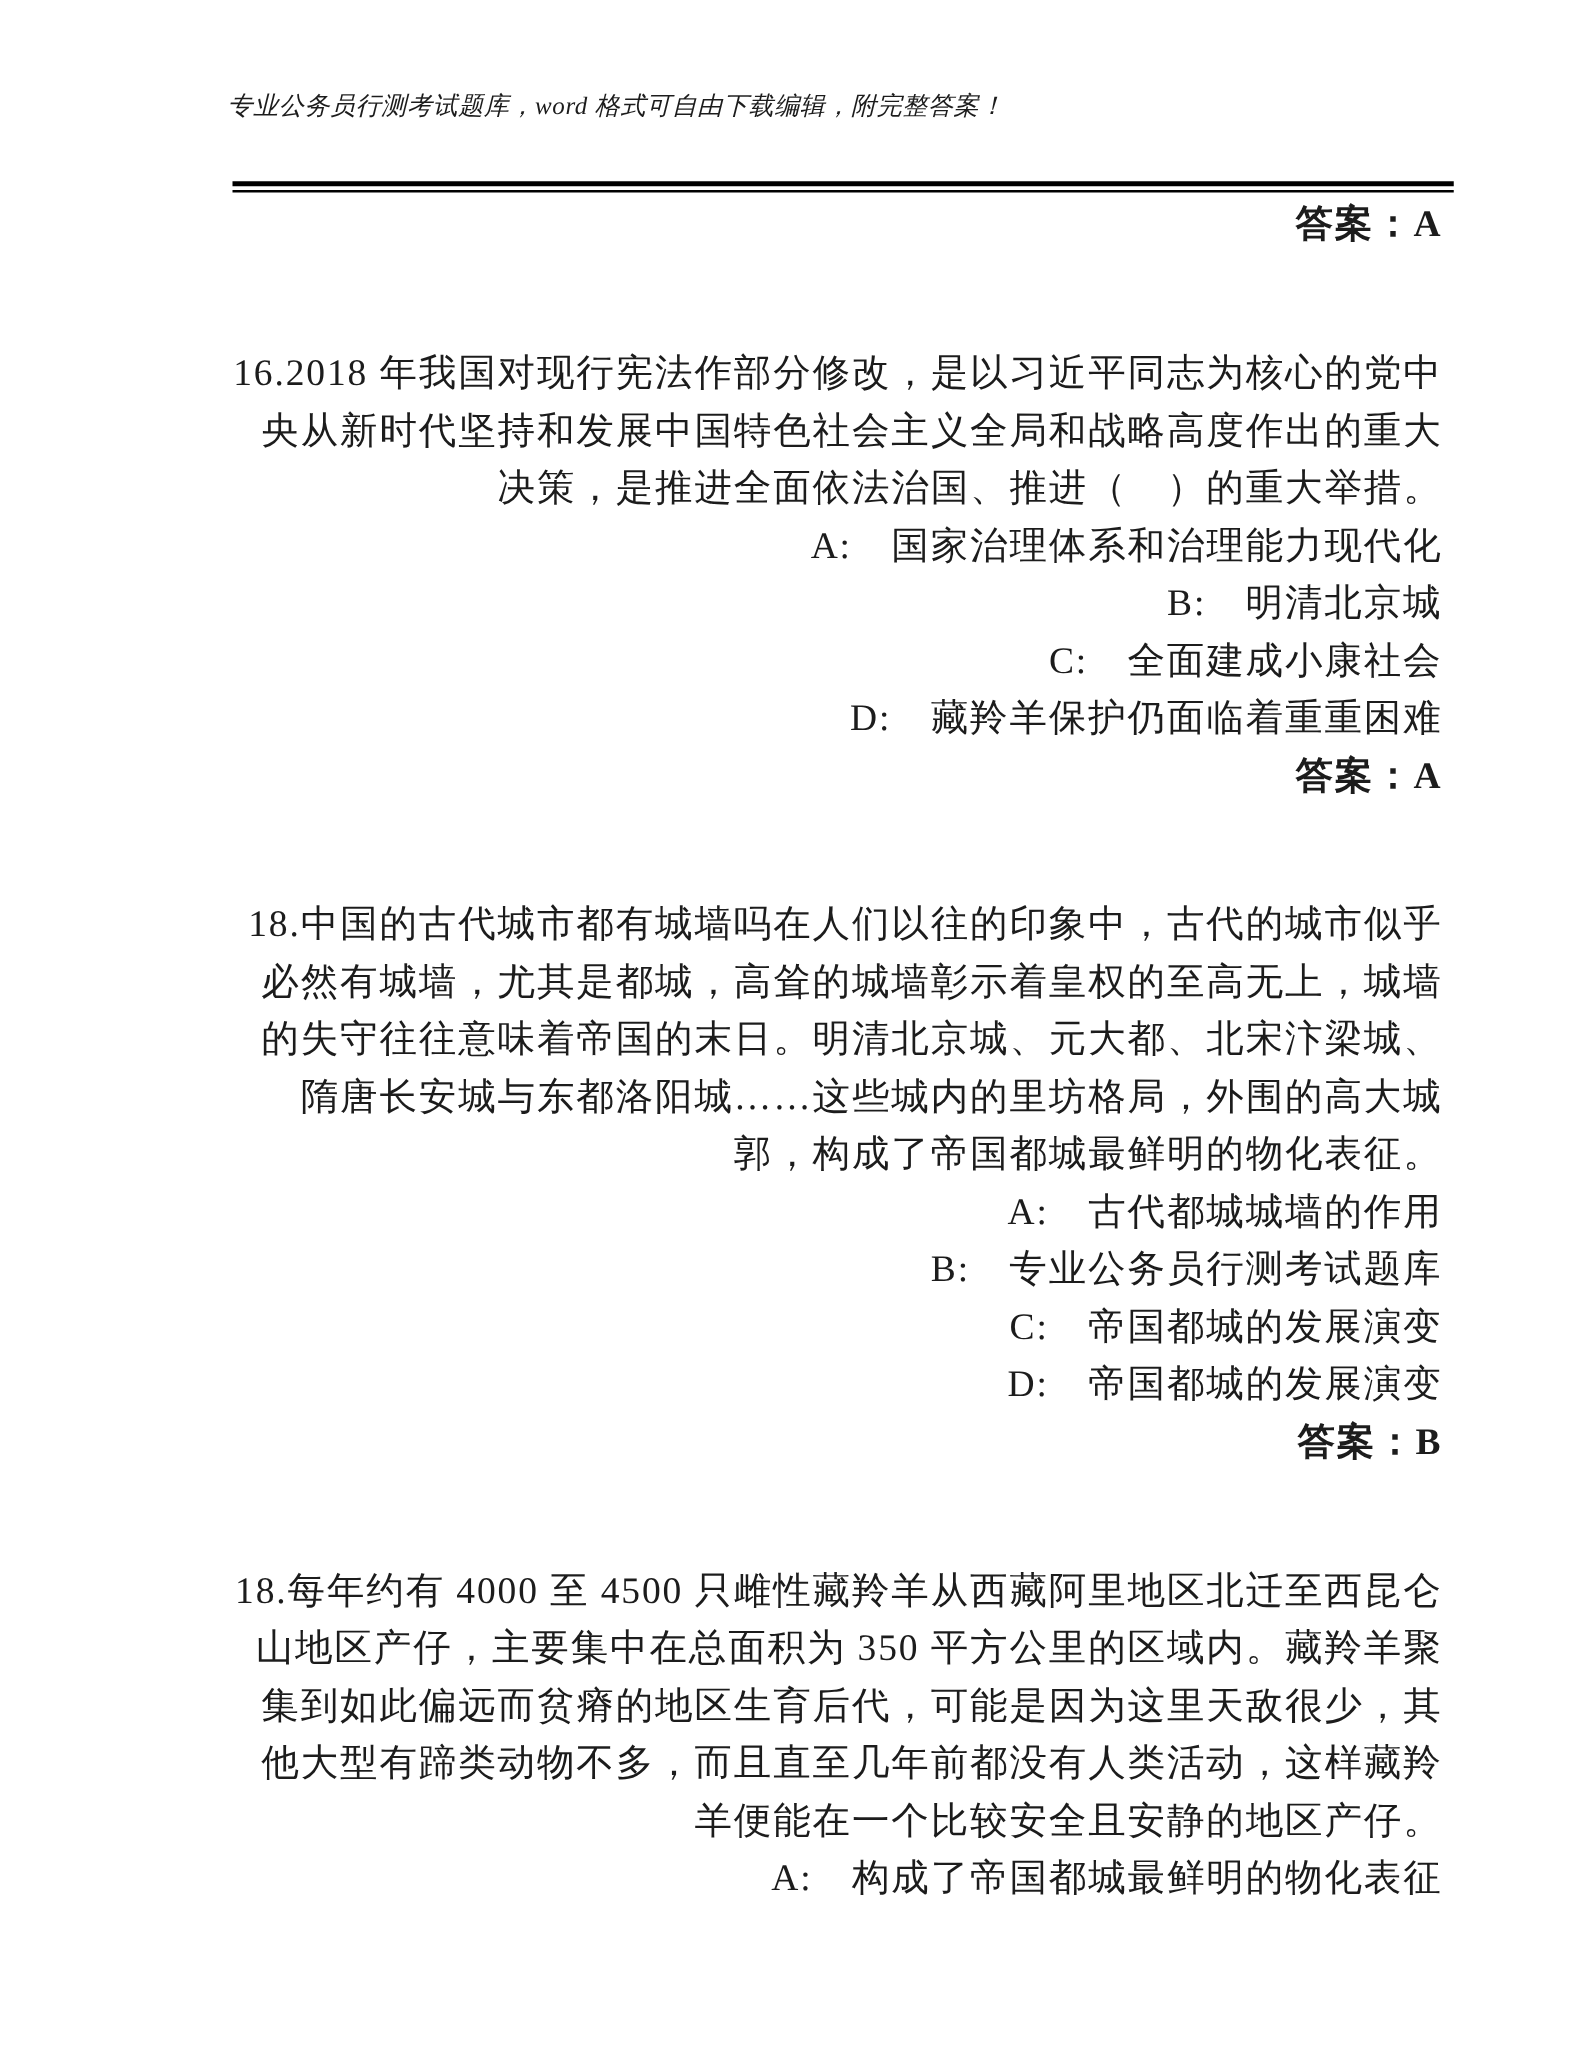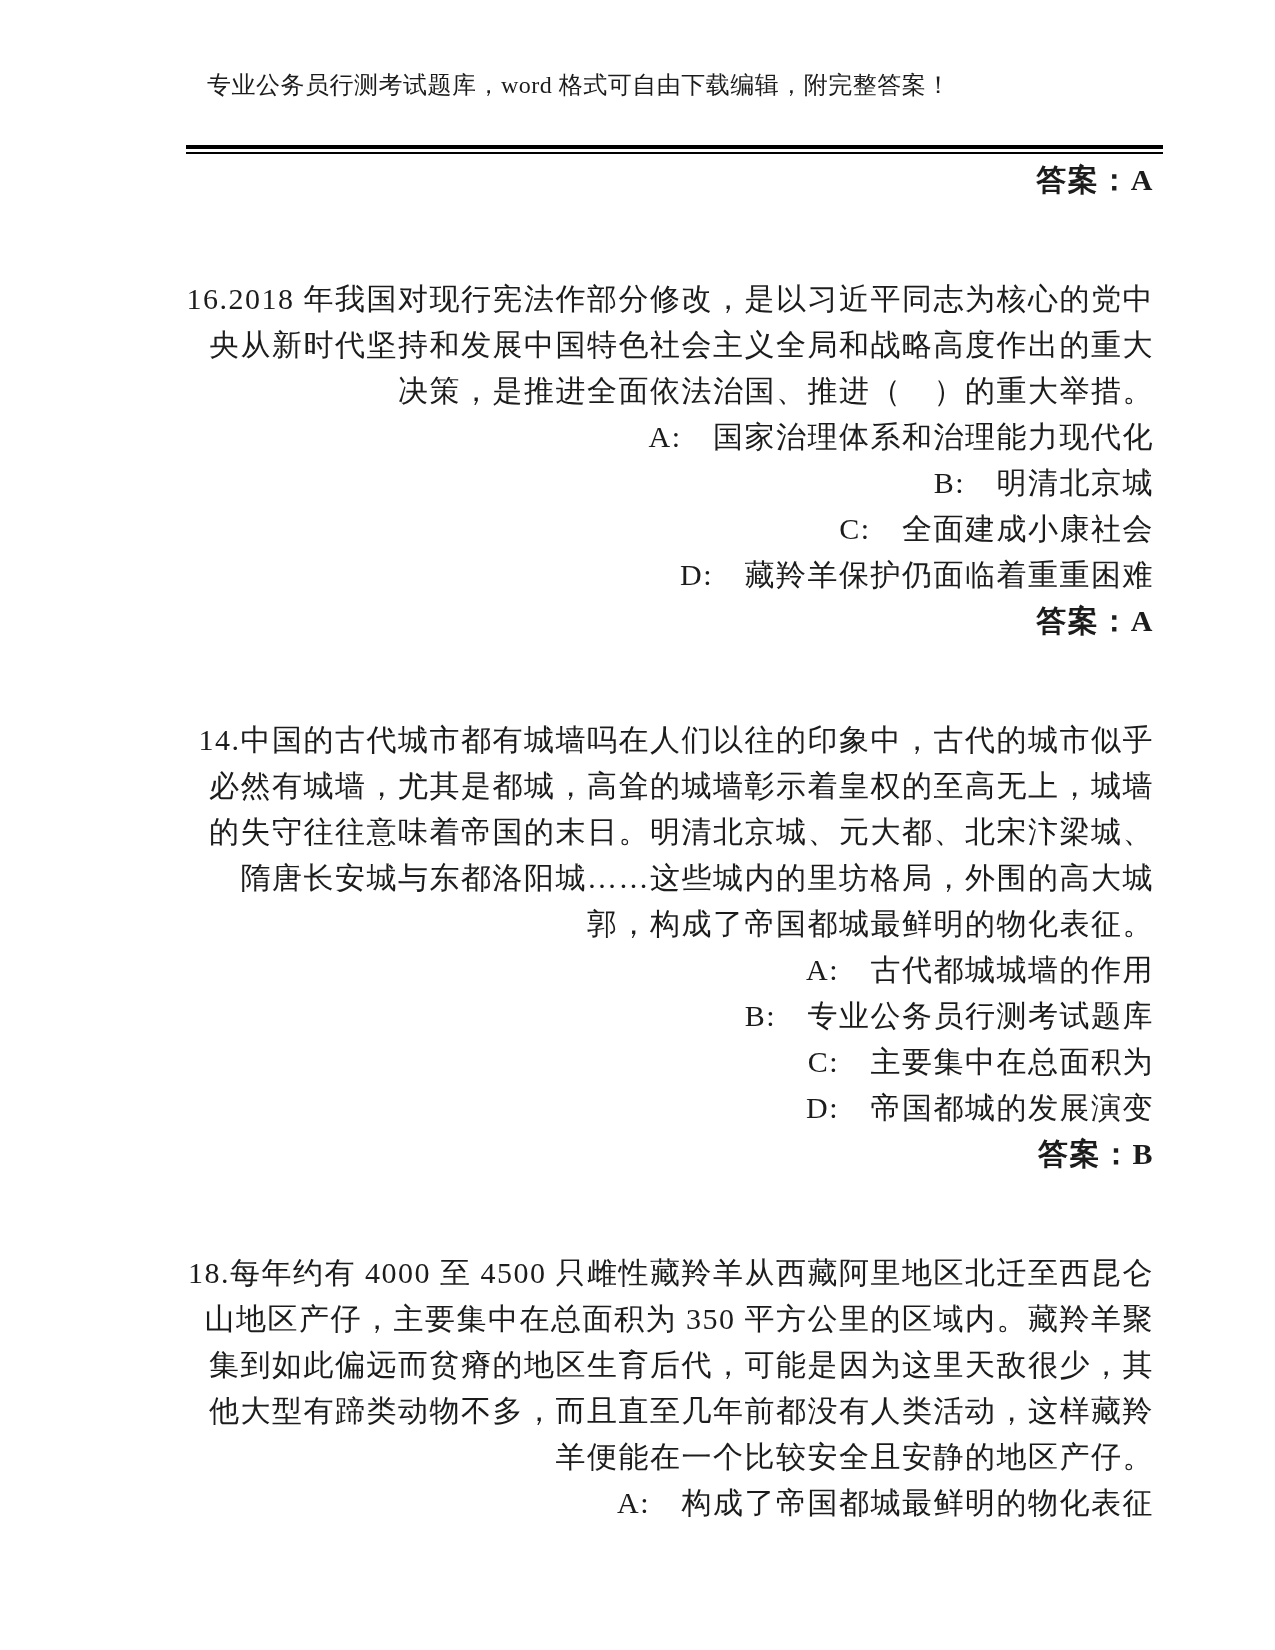--- a/index.html
+++ b/index.html
@@ -11,27 +11,28 @@
     position: relative;
     width: 1275px;
     height: 1650px;
     background: #ffffff;
     overflow: hidden;
     font-family: "Liberation Serif", "DejaVu Serif", serif;
     color: #1c1c1c;
   }
   .header {
     position: absolute;
-    left: 207px;
+    left: 182px;
     top: 68px;
     width: 975px;
-    font-size: 24px;
+    font-size: 20px;
     line-height: 34px;
     letter-spacing: 0.5px;
     white-space: nowrap;
+    font-style: italic;
   }
   .header-rule {
     position: absolute;
     left: 186px;
     top: 145px;
     width: 977px;
     height: 3px;
     border-top: 4px solid #000000;
     border-bottom: 2px solid #000000;
   }
@@ -75,24 +76,24 @@
     <section class="qblock">
       <p class="stem">16.2018 年我国对现行宪法作部分修改，是以习近平同志为核心的党中央从新时代坚持和发展中国特色社会主义全局和战略高度作出的重大决策，是推进全面依法治国、推进（　）的重大举措。</p>
       <p class="option">A:　国家治理体系和治理能力现代化</p>
       <p class="option">B:　明清北京城</p>
       <p class="option">C:　全面建成小康社会</p>
       <p class="option">D:　藏羚羊保护仍面临着重重困难</p>
       <p class="answer">答案：A</p>
     </section>
 
     <section class="qblock">
-      <p class="stem">14.中国的古代城市都有城墙吗在人们以往的印象中，古代的城市似乎必然有城墙，尤其是都城，高耸的城墙彰示着皇权的至高无上，城墙的失守往往意味着帝国的末日。明清北京城、元大都、北宋汴梁城、隋唐长安城与东都洛阳城……这些城内的里坊格局，外围的高大城郭，构成了帝国都城最鲜明的物化表征。</p>
+      <p class="stem">18.中国的古代城市都有城墙吗在人们以往的印象中，古代的城市似乎必然有城墙，尤其是都城，高耸的城墙彰示着皇权的至高无上，城墙的失守往往意味着帝国的末日。明清北京城、元大都、北宋汴梁城、隋唐长安城与东都洛阳城……这些城内的里坊格局，外围的高大城郭，构成了帝国都城最鲜明的物化表征。</p>
       <p class="option">A:　古代都城城墙的作用</p>
       <p class="option">B:　专业公务员行测考试题库</p>
-      <p class="option">C:　主要集中在总面积为</p>
+      <p class="option">C:　帝国都城的发展演变</p>
       <p class="option">D:　帝国都城的发展演变</p>
       <p class="answer">答案：B</p>
     </section>
 
     <section class="qblock">
       <p class="stem">18.每年约有 4000 至 4500 只雌性藏羚羊从西藏阿里地区北迁至西昆仑山地区产仔，主要集中在总面积为 350 平方公里的区域内。藏羚羊聚集到如此偏远而贫瘠的地区生育后代，可能是因为这里天敌很少，其他大型有蹄类动物不多，而且直至几年前都没有人类活动，这样藏羚羊便能在一个比较安全且安静的地区产仔。</p>
       <p class="option">A:　构成了帝国都城最鲜明的物化表征</p>
     </section>
 
   </div>

